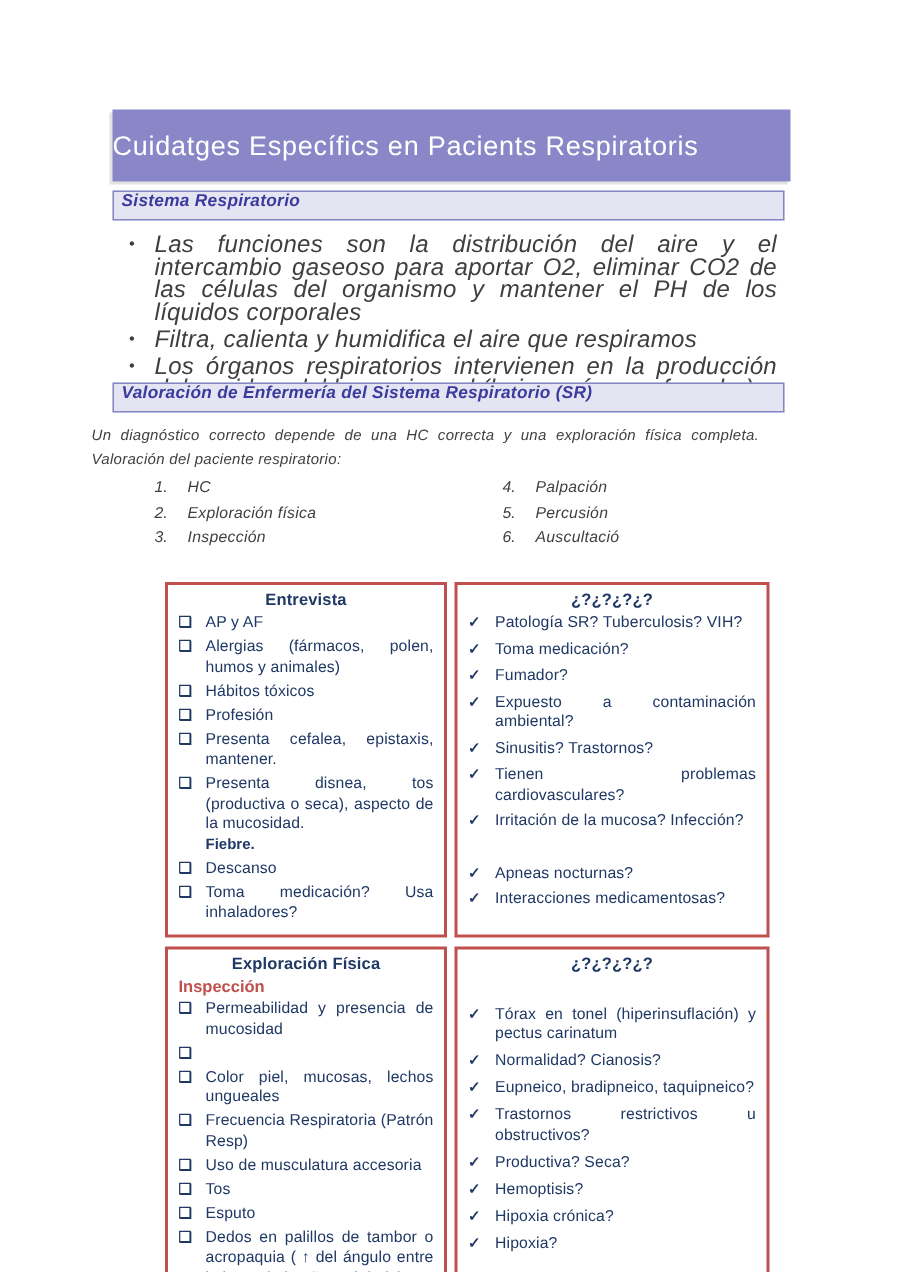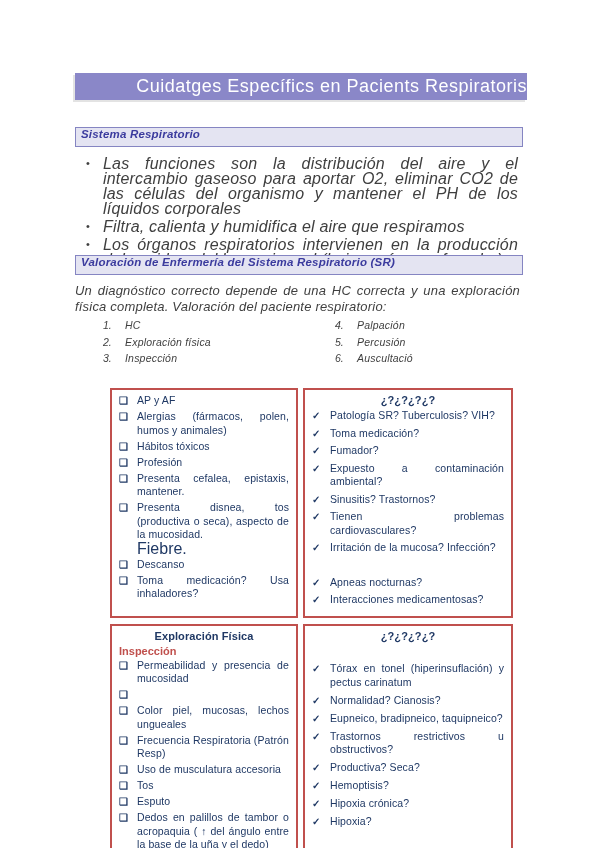--- a/index.html
+++ b/index.html
@@ -5,23 +5,23 @@
   html,body{margin:0;padding:0;}
   body{
     width:600px;height:848px;background:#ffffff;
     font-family:"Liberation Sans", sans-serif;
     -webkit-font-smoothing:antialiased;
   }
   .page{position:relative;width:600px;height:848px;background:#fff;overflow:hidden;}
 
   
   .title-banner{
-    position:absolute;left:75px;top:73px;width:452px;height:27px;
+    position:absolute;left:75px;top:73px;width:452px;height:48px;
     background:var(--banner-bg,#8a87c8);
-    display:flex;align-items:center;justify-content:flex-end;
+    display:flex;align-items:center;justify-content:flex-start;
     box-shadow:-2px 2px 0 #e3e3e3;
   }
   .title-banner span{
     color:var(--banner-text,#fff);font-size:18px;letter-spacing:0.5px;
     white-space:nowrap;font-weight:400;
   }
 
   
   .section-header{
     position:absolute;left:75px;width:441px;height:18px;
@@ -45,23 +45,23 @@
     display:flex;gap:9px;margin-bottom:3px;
   }
   .bmark{flex:0 0 8px;color:var(--body-text,#3f3f3f);font-size:11px;line-height:15px;}
   .btext{
     flex:1;color:var(--body-text,#3f3f3f);font-style:italic;
     font-size:16px;line-height:15px;text-align:justify;letter-spacing:0.2px;
   }
 
   
   .intro{
-    position:absolute;left:75px;top:283px;width:445px;
+    position:absolute;left:61px;top:283px;width:445px;
     color:var(--body-text,#3f3f3f);font-style:italic;
-    font-size:13px;line-height:15.5px;text-align:justify;letter-spacing:0.2px;
+    font-size:10px;line-height:15.5px;text-align:justify;letter-spacing:0.2px;
   }
 
   
   .numcols{
     position:absolute;left:103px;top:318px;width:420px;
     display:grid;grid-template-columns:232px 1fr;
   }
   .numcol{display:flex;flex-direction:column;gap:2.5px;}
   .numrow{display:flex;gap:8px;}
   .nnum{flex:0 0 14px;color:var(--body-text,#3f3f3f);font-style:italic;font-size:10.5px;line-height:14px;}
@@ -95,21 +95,21 @@
     flex:0 0 13px;color:var(--table-text,#1f3864);
     font-size:10px;line-height:13.5px;font-weight:bold;
   }
   .qbody{flex:1;}
   .qtext{
     display:block;color:var(--table-text,#1f3864);
     font-size:10.5px;line-height:13.5px;text-align:justify;letter-spacing:0.1px;
   }
   .qcont{
     display:block;color:var(--table-text,#1f3864);
-    font-size:16px;line-height:13.5px;
+    font-size:10px;line-height:13.5px;font-weight:bold;
   }
   .qcont:empty{display:none;}
 </style>
 </head>
 <body>
 
 <div class="page" data-name="document-page">
 
   <div class="title-banner" data-name="title-banner">
     <span data-name="document-title">Cuidatges Específics en Pacients Respiratoris</span>
@@ -176,20 +176,21 @@
         <div class="numrow" data-name="numbered-item">
           <span class="nnum" data-name="numbered-item-number">6.</span>
           <span class="ntext" data-name="numbered-item-text">Auscultació</span>
         </div>
       </div>
   </div>
 
   <div class="tables" data-name="tables-grid">
 
     <div class="qtable r1" data-name="table-entrevista">
+      <div class="qtitle" data-name="table-title">Entrevista</div>
       <div data-name="checklist">
 
           <div class="qrow" data-name="checklist-item">
             <span class="qmark" data-name="checkbox-icon">❑</span>
             <span class="qbody">
               <span class="qtext" data-name="checklist-item-text">AP y AF</span>
 
             </span>
           </div>
 

